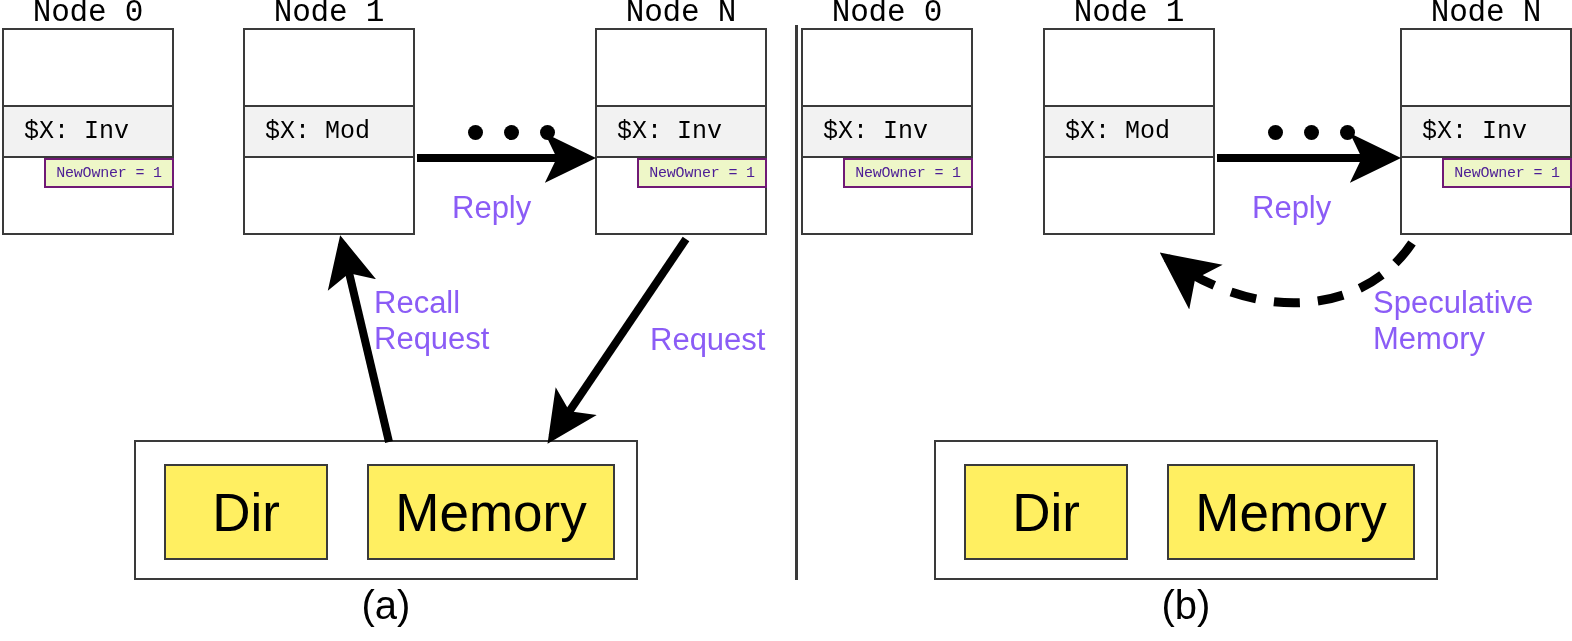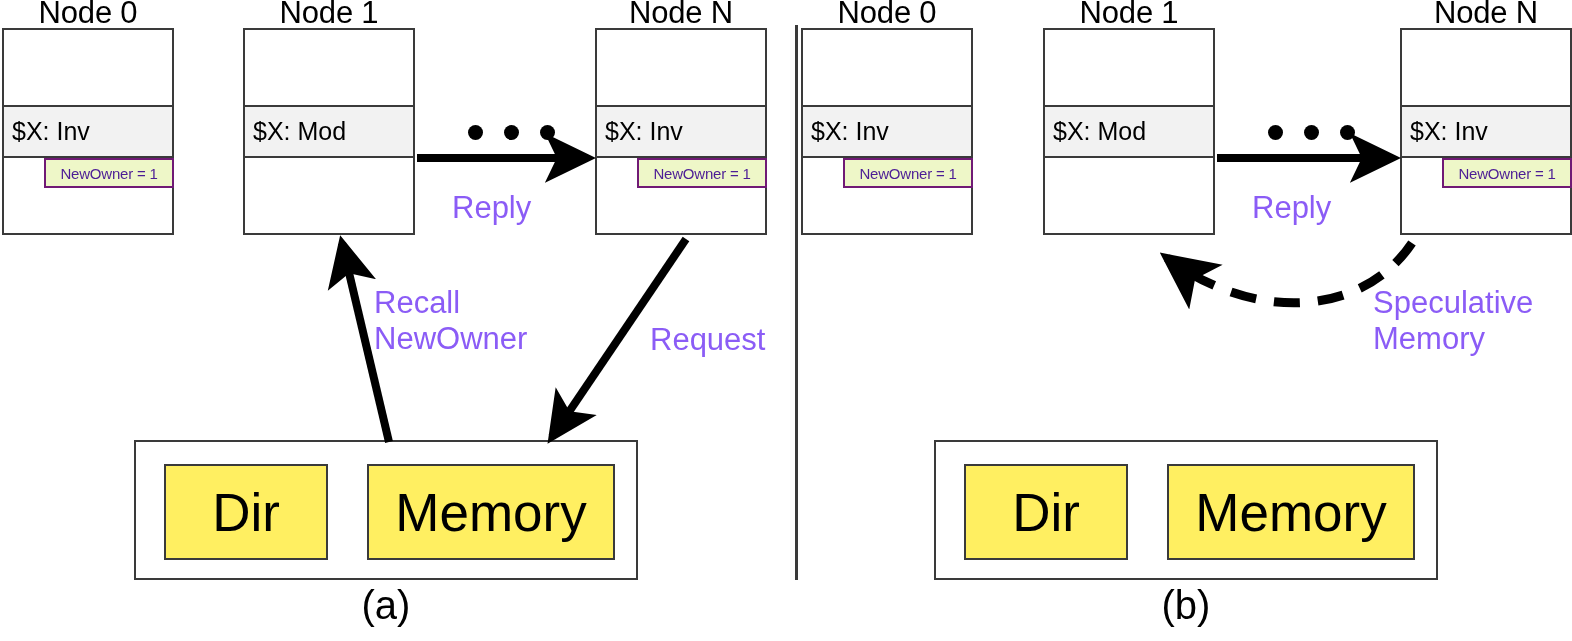--- a/index.html
+++ b/index.html
@@ -14,21 +14,21 @@
   }
   #figure {
     position: relative;
     width: 1572px;
     height: 641px;
     background: #ffffff;
     overflow: hidden;
   }
 
   
-  .node-group { position: absolute; }
+  .node-group { position: absolute; font-family: Liberation Mono, monospace; }
   .node-title {
     position: absolute;
     width: 100%;
     text-align: center;
     top: -3px;
     font-size: 31px;
     line-height: 31px;
     letter-spacing: -0.2px;
     white-space: nowrap;
     color: #000;
@@ -58,20 +58,21 @@
     border-bottom: 2px solid #3a3a3a;
     background: #f2f2f2;
     display: flex;
     align-items: center;
   }
   .row-state span {
     font-size: 25px;
     line-height: 25px;
     padding-left: 8px;
     white-space: nowrap;
+    margin-left: 12px;
   }
   .row-blank-bottom {
     position: absolute;
     left: 0; right: 0;
     top: 128px;
     bottom: 0;
     background: #ffffff;
   }
   .newowner {
     position: absolute;
@@ -198,21 +199,21 @@
       <div class="row-state">
         <span>$X: Inv</span>
       </div>
       <div class="row-blank-bottom"></div>
       <div class="newowner" style="left:40px; top:128px; width:130px;">NewOwner = 1</div>
     </div>
   </div>
 
   <div class="edge-label" style="left:452px; top:190px;">Reply</div>
   <div class="edge-label" style="left:374px; top:285px;">Recall
-NewOwner</div>
+Request</div>
   <div class="edge-label" style="left:650px; top:322px;">Request</div>
 
   <div class="mem-outer" style="left:134px; top:440px; width:504px; height:140px;">
     <div class="mem-cell" style="left:28px; top:22px; width:164px; height:96px;">Dir</div>
     <div class="mem-cell" style="left:231px; top:22px; width:248px; height:96px;">Memory</div>
   </div>
 
   <div class="caption" style="left:134px; top:583px; width:504px;">(a)</div>
 
   <div class="divider" style="left:795px; top:25px; height:555px;"></div>

